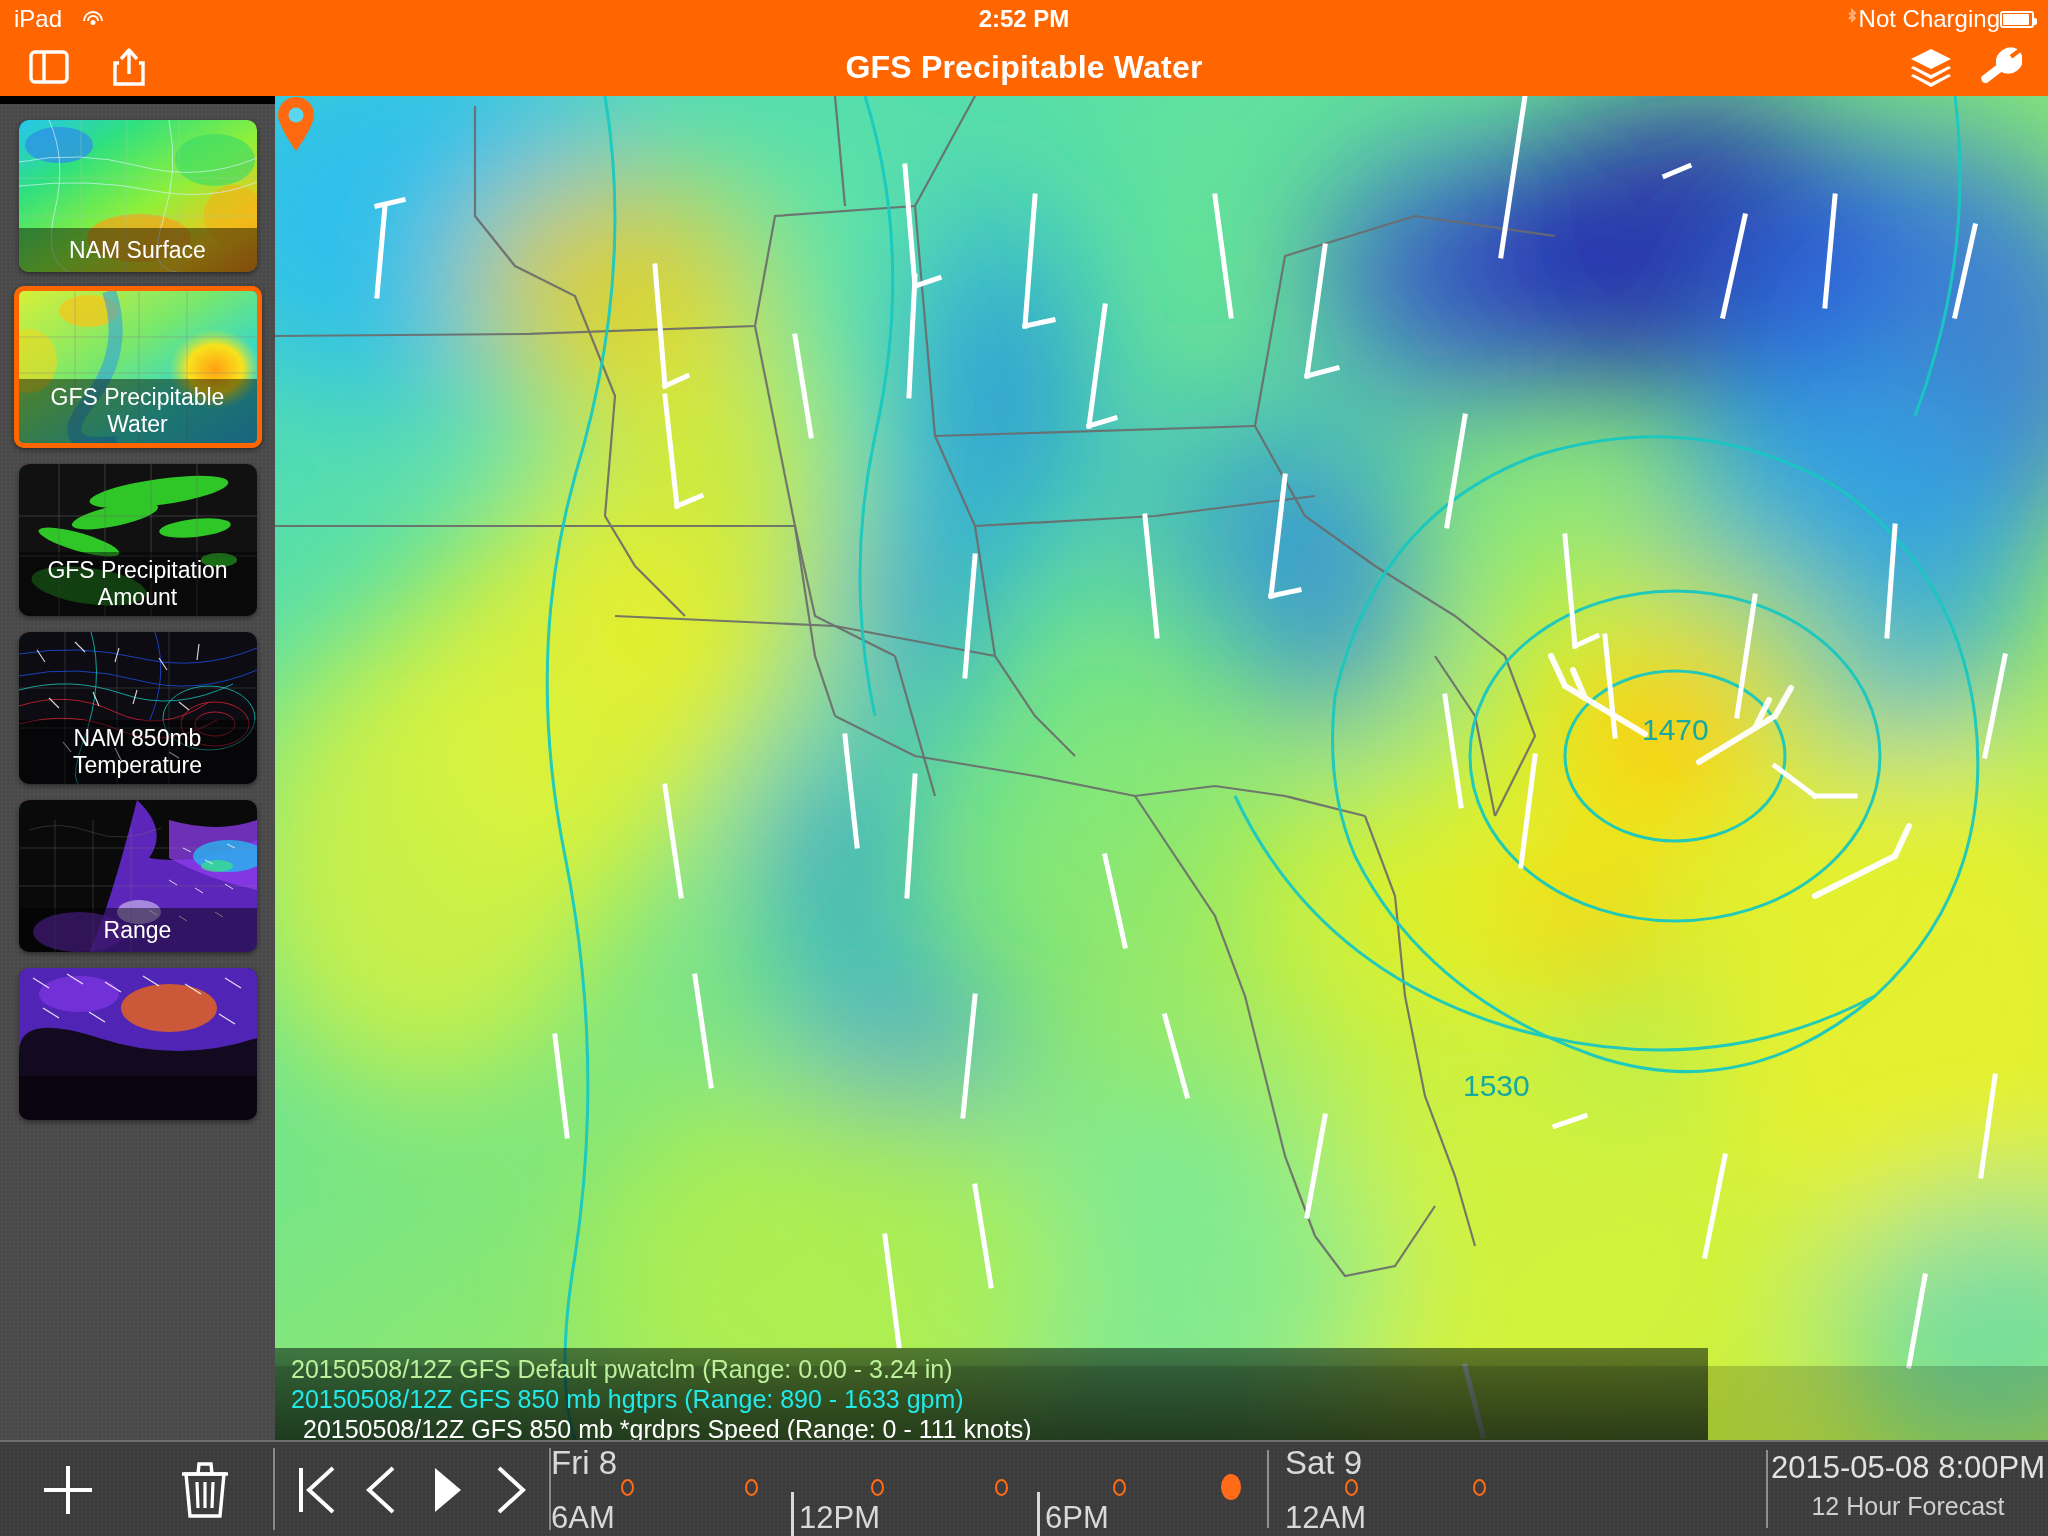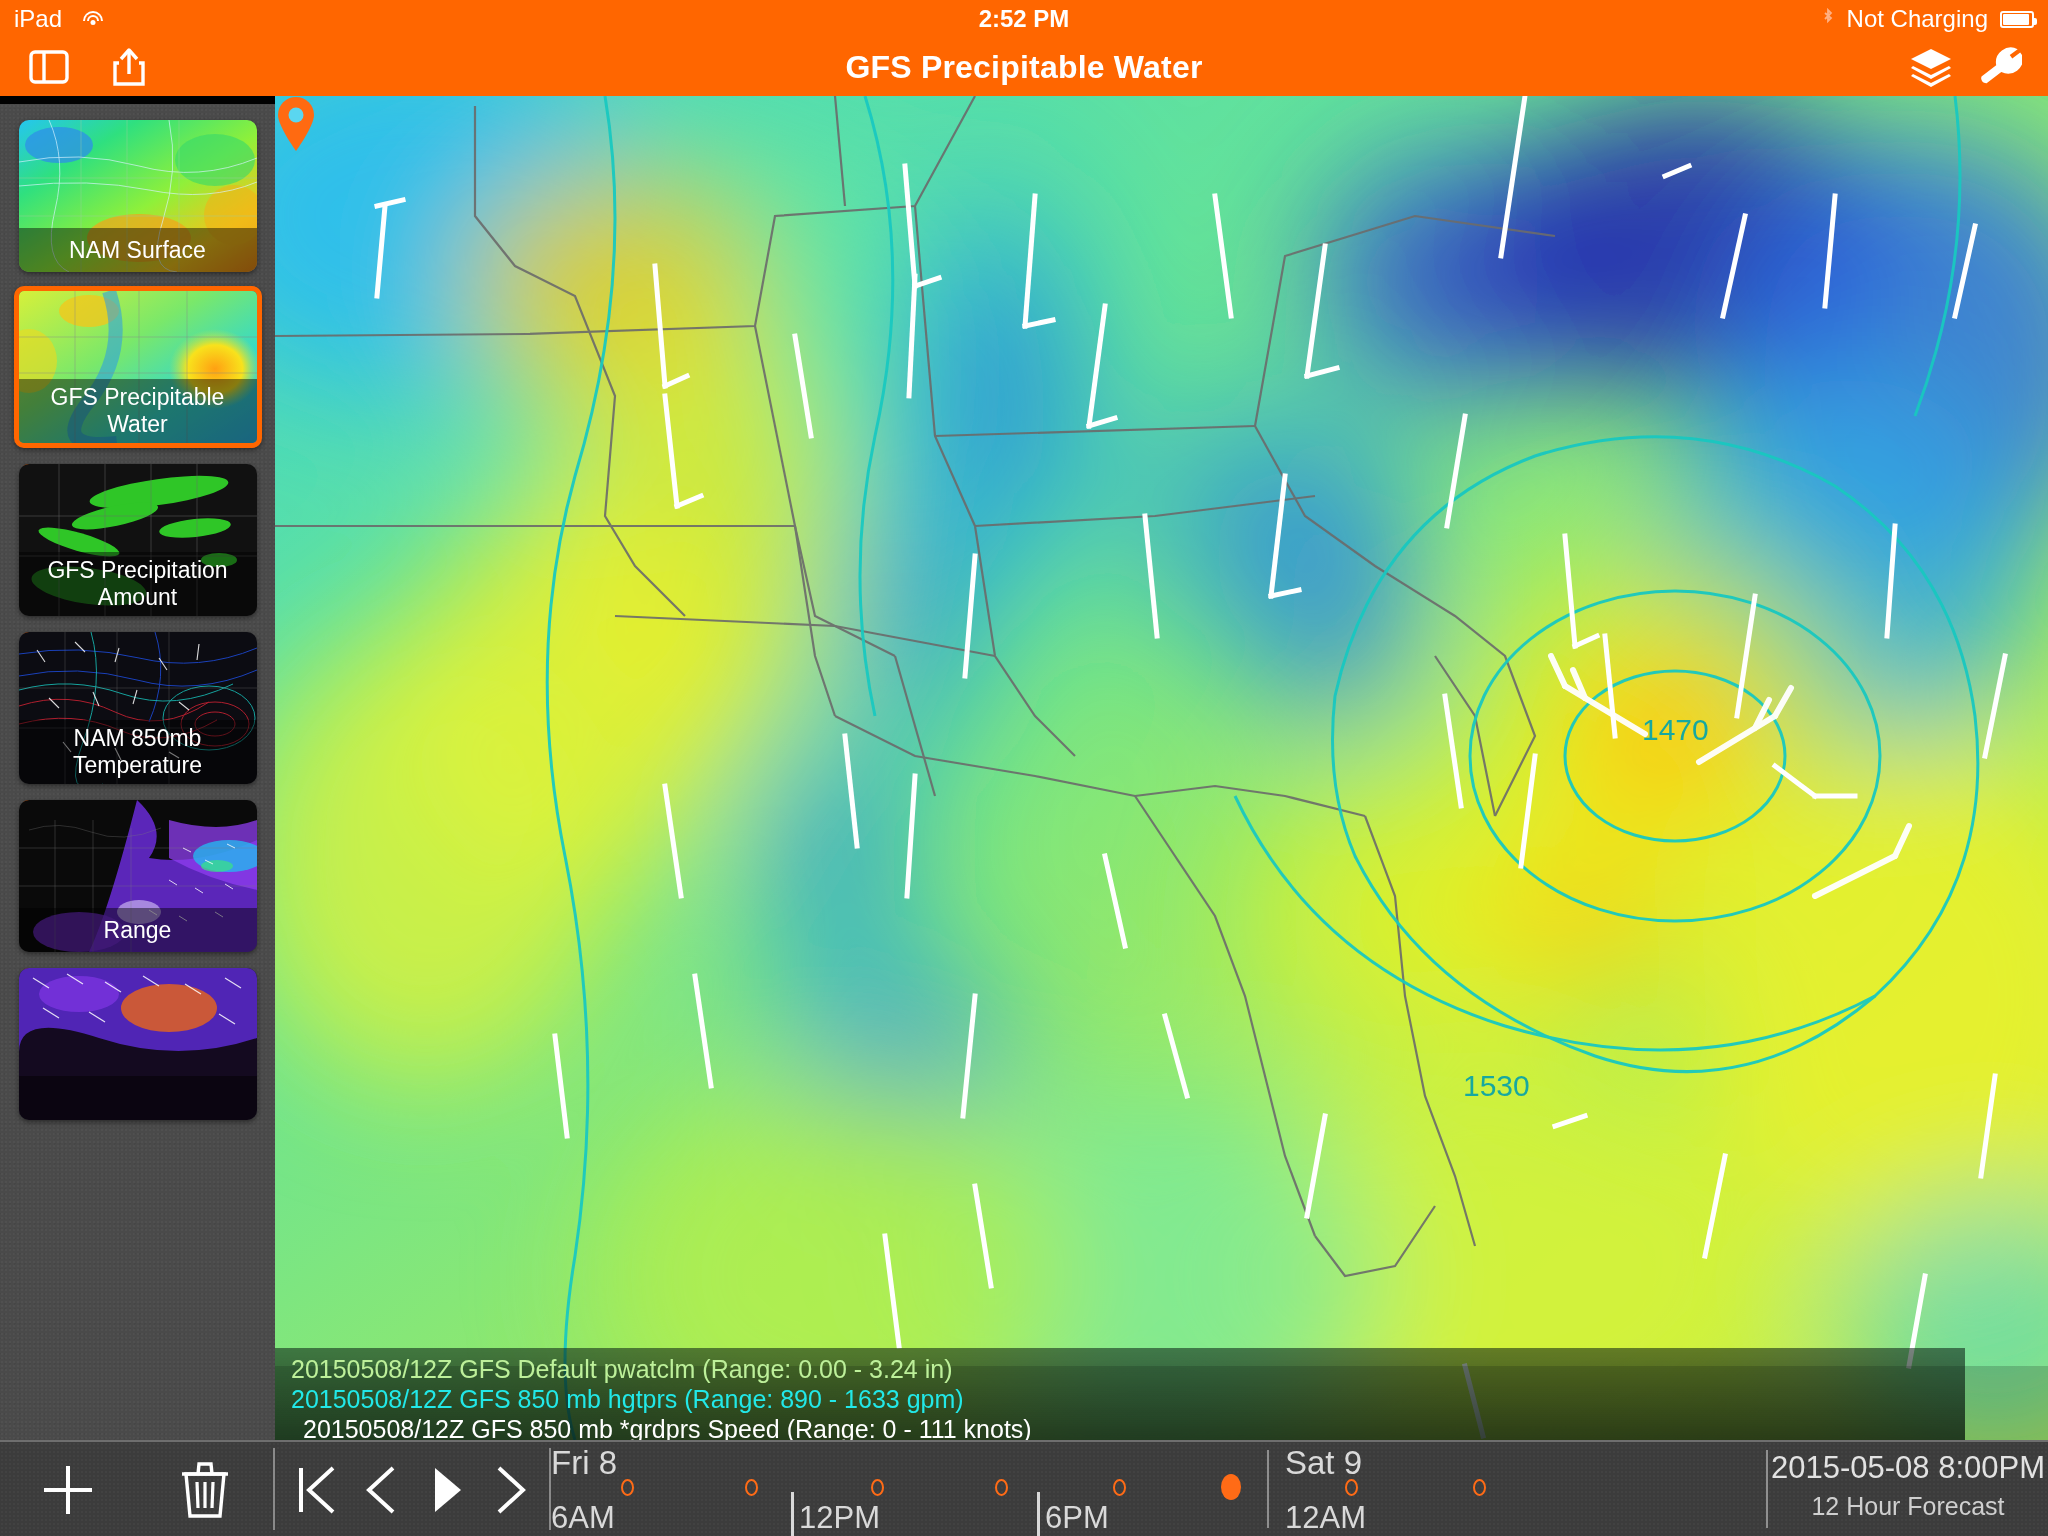--- a/index.html
+++ b/index.html
@@ -6,21 +6,21 @@
   html,body { width:2048px; height:1536px; overflow:hidden; background:#000;
               font-family:"Liberation Sans", sans-serif; }
 
   #app { position:relative; width:2048px; height:1536px; }
 
   
   .statusbar{ position:absolute; left:0; top:0; width:2048px; height:38px;
     background:#FF6600; color:#fff; font-size:24px; }
   .sb-left{ position:absolute; left:14px; top:5px; display:flex; align-items:center; gap:20px; }
   .sb-center{ position:absolute; left:0; top:5px; width:100%; text-align:center; font-weight:600;}
-  .sb-right{ position:absolute; right:14px; top:5px; display:flex; align-items:center; gap:12px;}
+  .sb-right{ position:absolute; right:14px; top:5px; display:flex; align-items:center; gap:0;}
   .wifi-ico{ display:inline-block; width:22px; height:18px; position:relative; }
   .wifi-ico i{ position:absolute; left:50%; border:2px solid #fff; border-bottom:none;
      border-radius:50% 50% 0 0 / 100% 100% 0 0; transform:translateX(-50%); }
   .wifi-ico i:nth-child(1){ width:20px;height:10px; top:1px; }
   .wifi-ico i:nth-child(2){ width:12px;height:6px; top:5px; }
   .wifi-ico i:nth-child(3){ width:5px;height:5px; top:10px; background:#fff;border-radius:50%; border:none;}
   .batt{ display:inline-block; width:34px;height:17px;border:2px solid #fff;border-radius:3px;position:relative;}
   .batt:after{ content:""; position:absolute; right:-5px; top:5px; width:3px;height:7px;background:#fff;border-radius:0 2px 2px 0;}
   .batt i{ position:absolute; left:1px; top:1px; bottom:1px; width:88%; background:#fff; border-radius:1px;}
 
@@ -53,21 +53,21 @@
   .thumb .caption.two{ min-height:64px; }
   .corner-dot{ position:absolute; left:3px; top:0; width:0;height:0;
       border-left:9px solid transparent; border-right:9px solid transparent; border-top:11px solid #FF6600;}
 
   
   .map{ position:absolute; left:275px; top:96px; width:1773px; height:1344px; overflow:hidden; background:#f0abfc;}
   .map svg{ position:absolute; inset:0; }
   .pin{ position:absolute; left:402px; top:155px; width:42px; height:56px; }
 
   
-  .legend{ position:absolute; left:275px; bottom:96px; width:1690px; height:92px;
+  .legend{ position:absolute; left:275px; bottom:96px; width:1433px; height:92px;
      background:linear-gradient(180deg, rgba(8,28,18,.55), rgba(8,22,14,.78));
      padding:6px 14px 0 16px; }
   .legend div{ font-size:25px; line-height:30px; white-space:nowrap; }
   .lg1{ color:#bdf09a; } .lg2{ color:#22e8e8; } .lg3{ color:#ffffff;margin-left:12px; }
 
   
   .bottom{ position:absolute; left:0; bottom:0; width:2048px; height:96px;
     background:#3c3c3c;
     background-image: radial-gradient(rgba(255,255,255,.03) 1px, transparent 1px);
     background-size:4px 4px;

